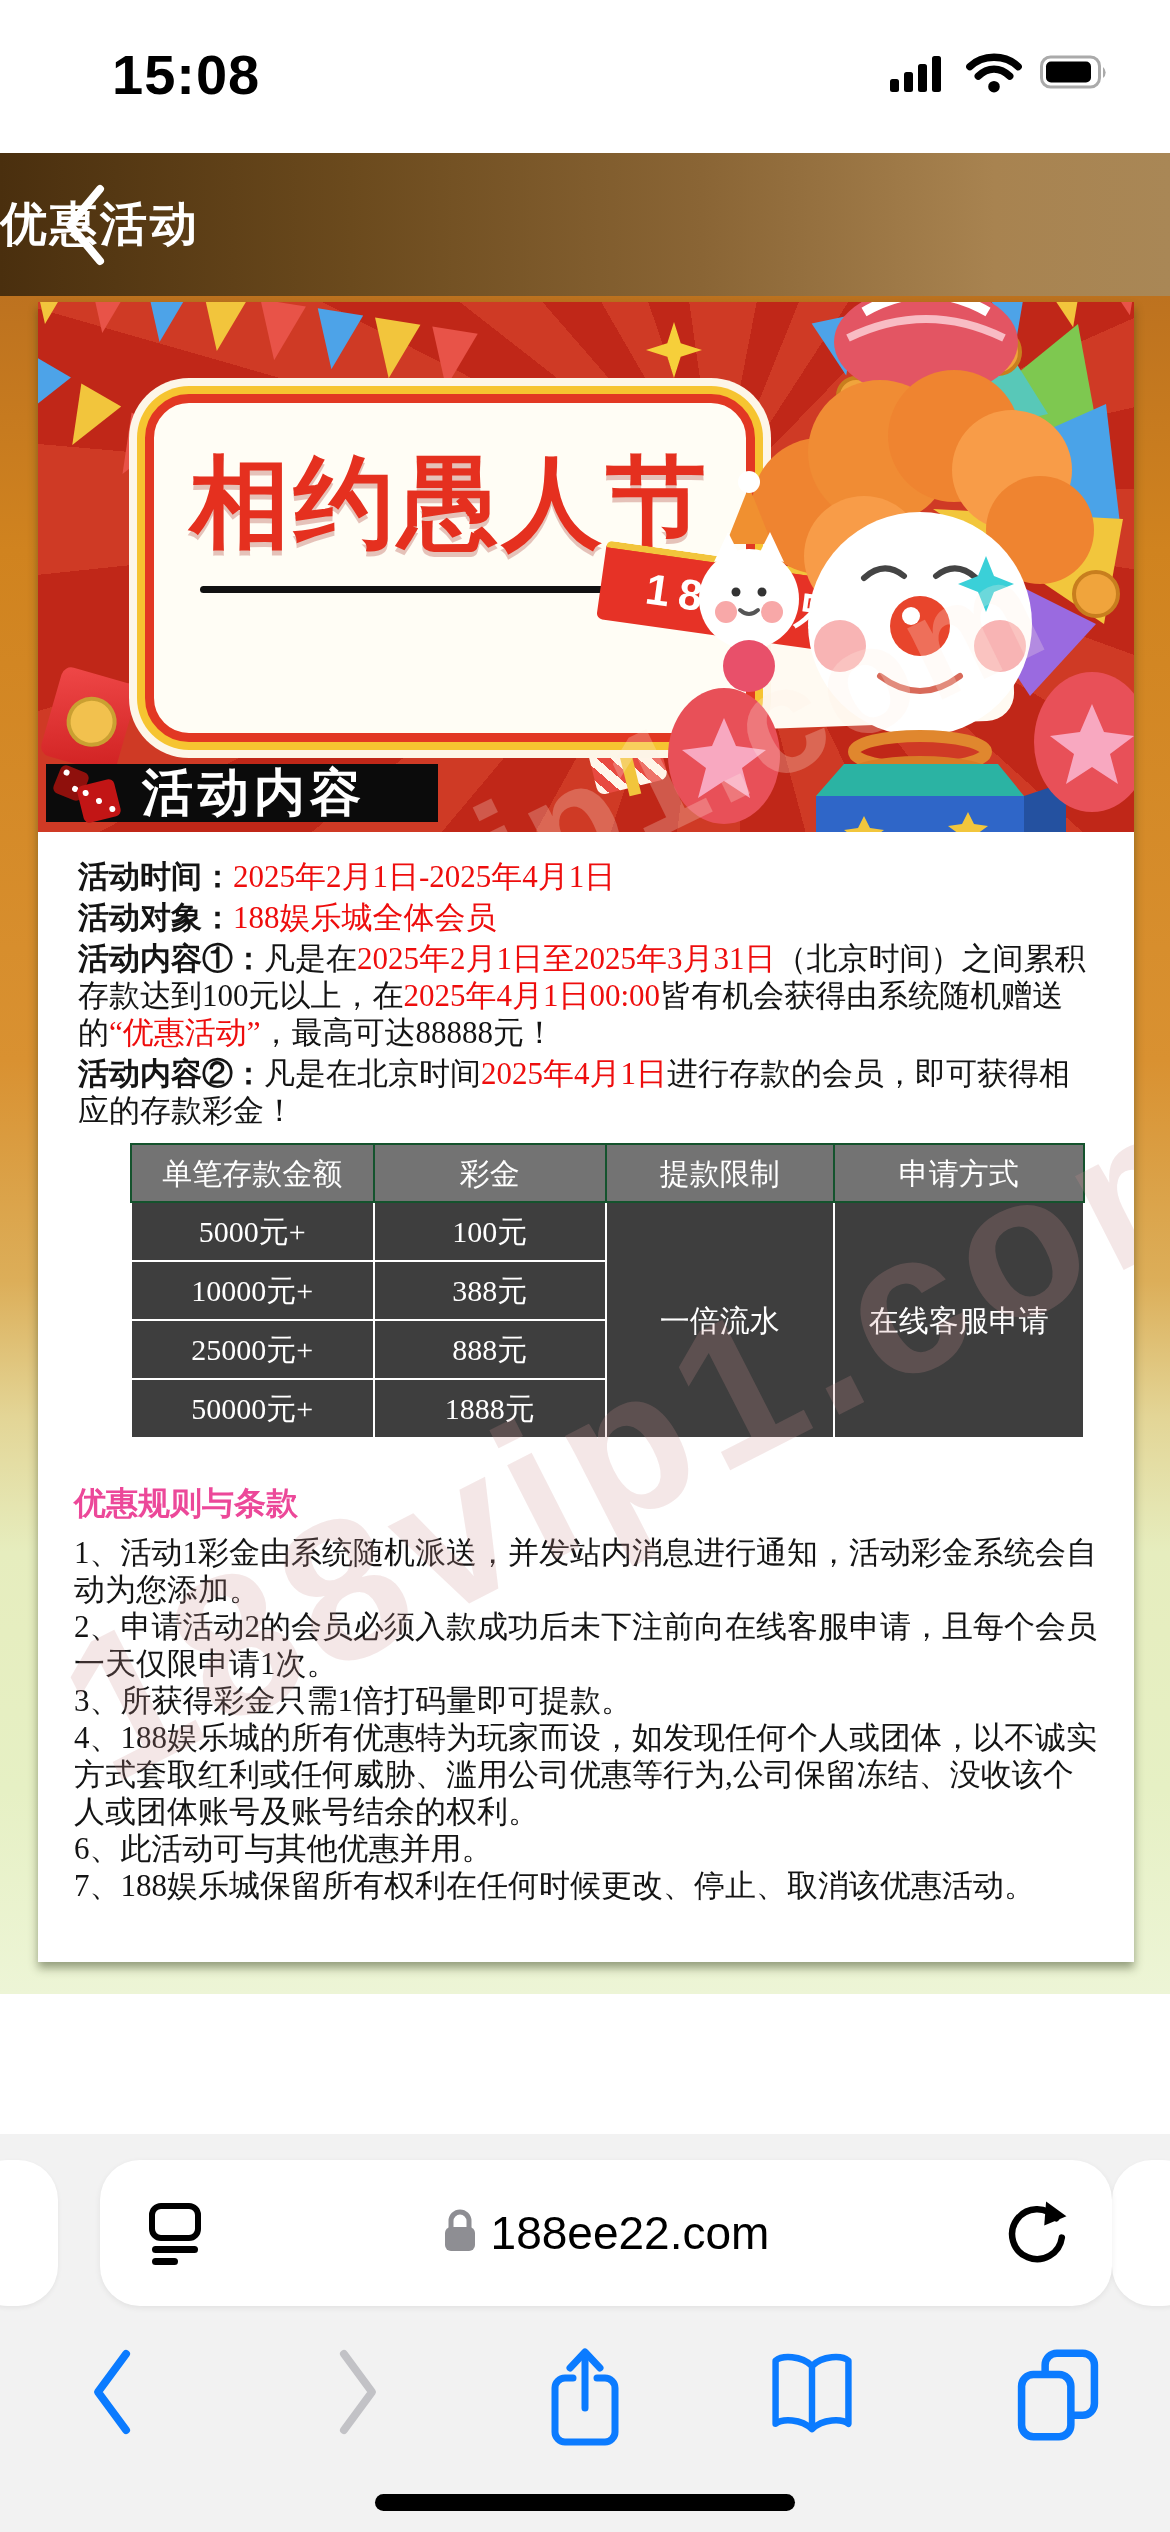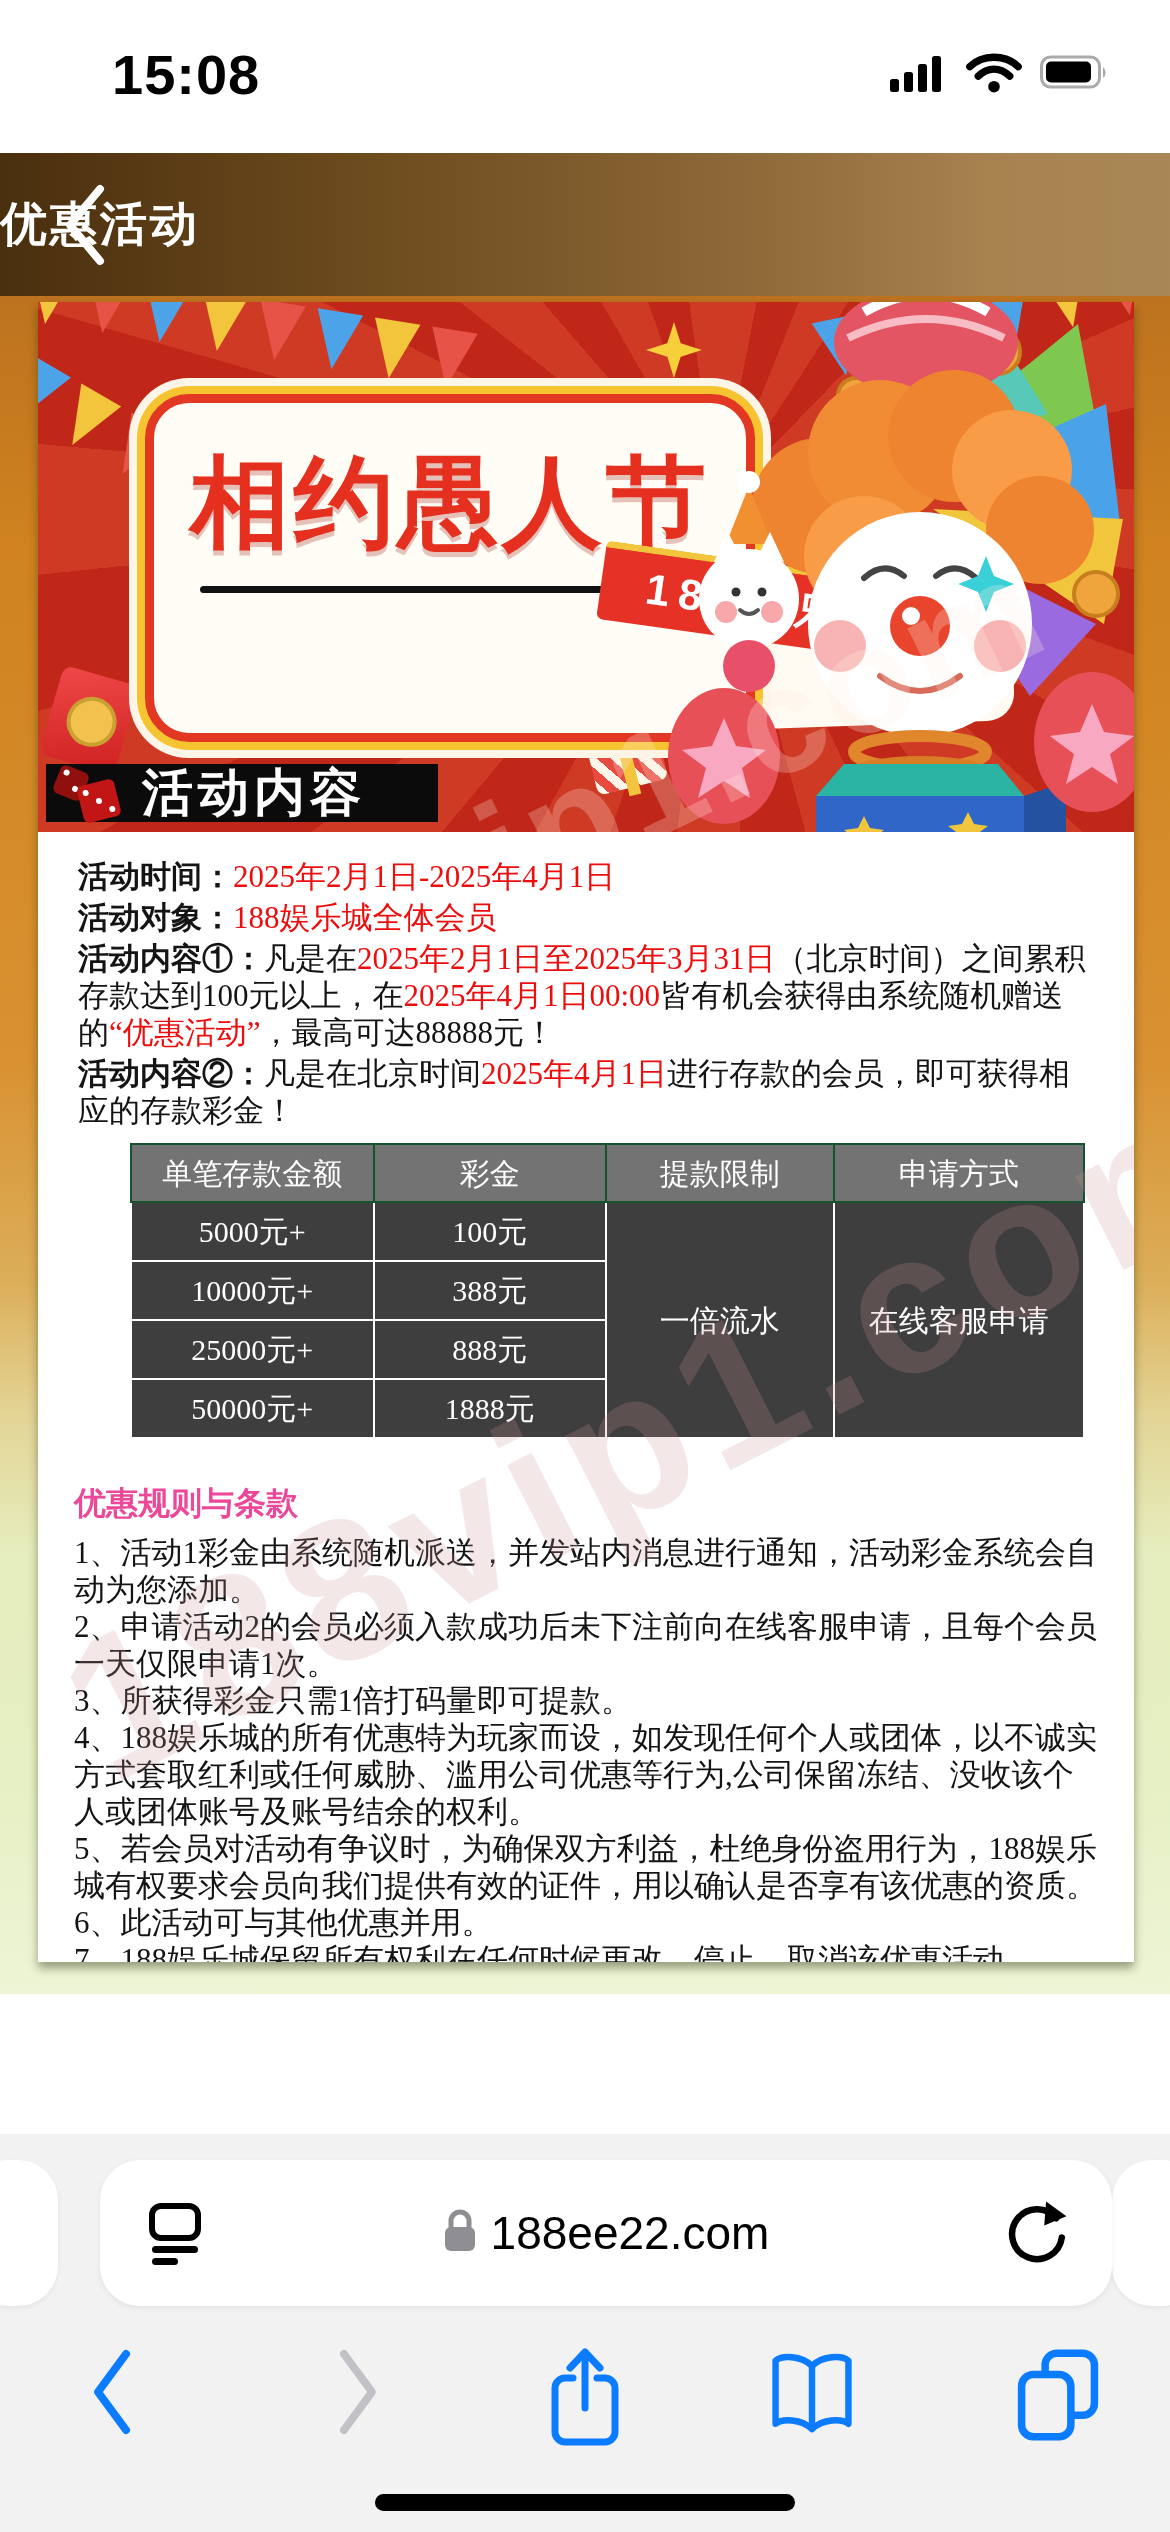--- a/index.html
+++ b/index.html
@@ -316,21 +316,20 @@
         </tr>
       </tbody>
         </table>
 
       <div class="rules-title">优惠规则与条款</div>
       <div class="rules">
         <p>1、活动1彩金由系统随机派送，并发站内消息进行通知，活动彩金系统会自动为您添加。</p>
         <p>2、申请活动2的会员必须入款成功后未下注前向在线客服申请，且每个会员一天仅限申请1次。</p>
         <p>3、所获得彩金只需1倍打码量即可提款。</p>
         <p>4、188娱乐城的所有优惠特为玩家而设，如发现任何个人或团体，以不诚实方式套取红利或任何威胁、滥用公司优惠等行为,公司保留冻结、没收该个人或团体账号及账号结余的权利。</p>
-        <p>5、若会员对活动有争议时，为确保双方利益，杜绝身份盗用行为，188娱乐城有权要求会员向我们提供有效的证件，用以确认是否享有该优惠的资质。</p>
         <p>6、此活动可与其他优惠并用。</p>
         <p>7、188娱乐城保留所有权利在任何时候更改、停止、取消该优惠活动。</p>
       </div>
     </div>
   </div>
 
   <div class="chrome">
     <div class="tab-sliver sl-l"></div>
     <div class="tab-sliver sl-r"></div>
 

